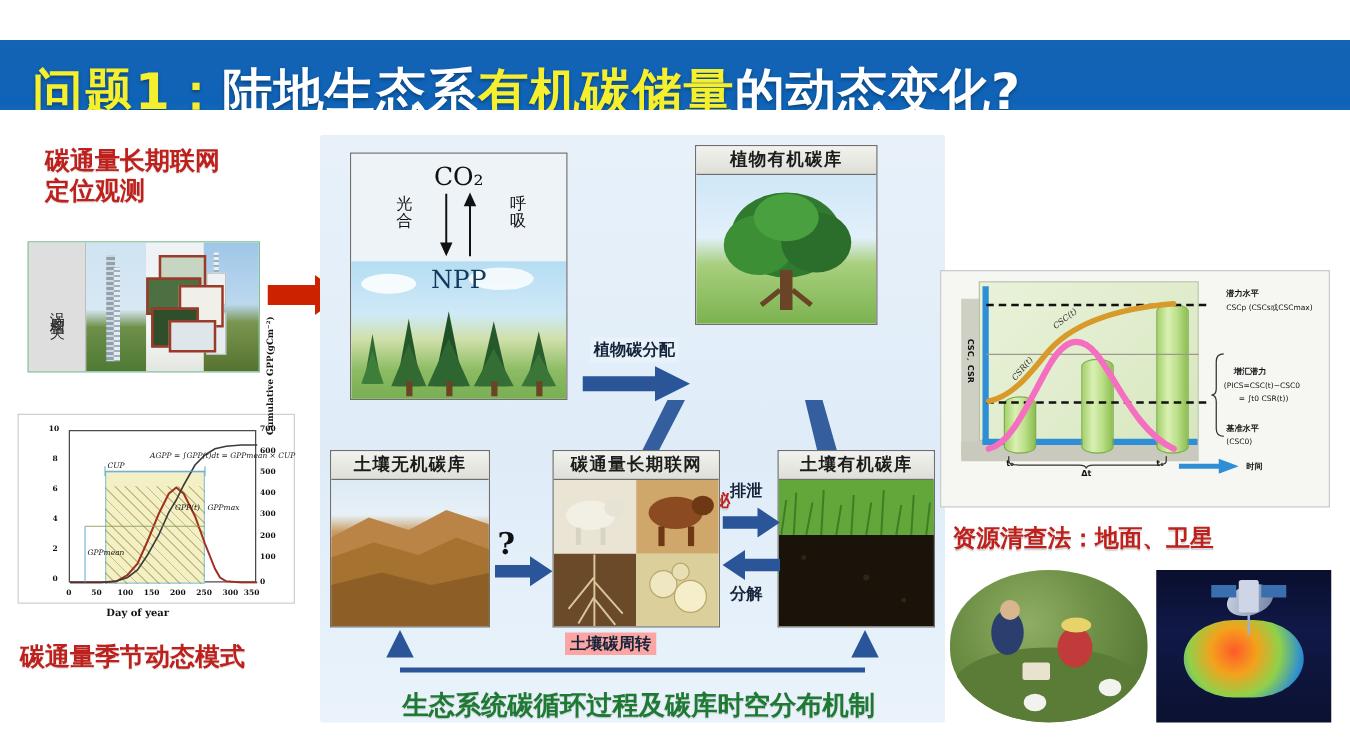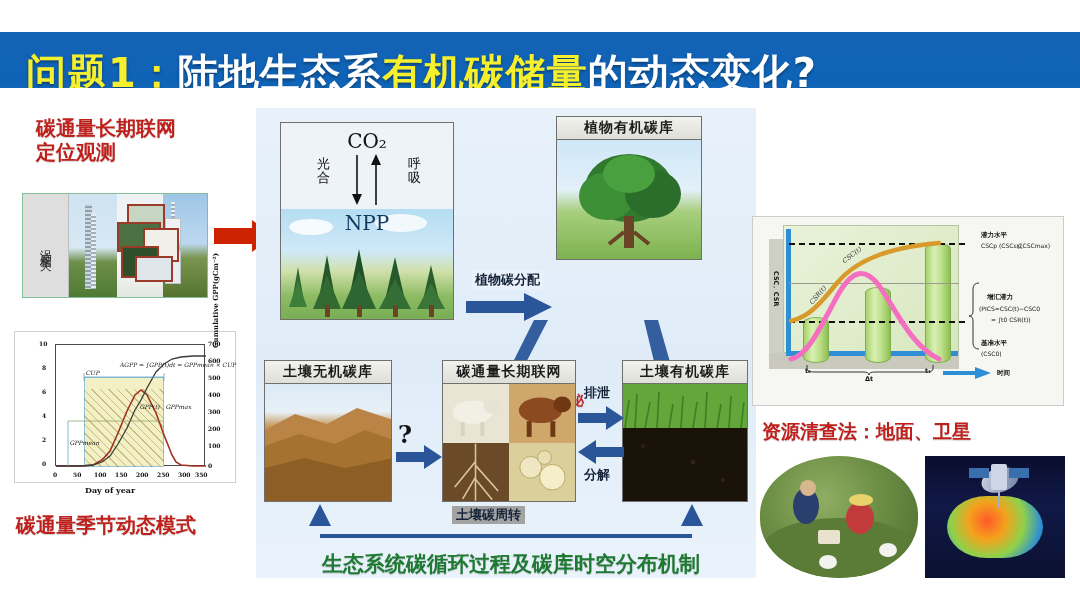--- a/index.html
+++ b/index.html
@@ -459,21 +459,21 @@
     <svg class="bluearrow" style="left:578px;top:352px;width:46px;height:24px;" viewBox="0 0 46 24">
       <polygon points="46,7 18,7 18,0 0,12 18,24 18,17 46,17" fill="#2a5699"></polygon>
     </svg>
     <div class="lbl-dark" style="left:584px;top:378px;">分解</div>
 
     <svg class="bluearrow" style="left:300px;top:416px;width:412px;height:38px;" viewBox="0 0 412 38">
       <line x1="20" y1="32" x2="392" y2="32" stroke="#2a5699" stroke-width="4"></line>
       <polygon points="20,0 9,22 31,22" fill="#2a5699"></polygon>
       <polygon points="392,0 381,22 403,22" fill="#2a5699"></polygon>
     </svg>
-    <div class="lbl-dark" style="left:452px;top:418px;background:#a3a3a3;padding:0 4px;">土壤碳周转</div>
+    <div class="lbl-dark" style="left:452px;top:418px;background:#fca5a5;padding:0 4px;">土壤碳周转</div>
 
     <div id="eco-head">生态系统碳循环过程及碳库时空分布机制</div>
 
 
     <div class="csc-panel">
       <div class="csc-3d">
         <div class="csc-left"></div>
         <div class="csc-back"></div>
         <div class="csc-floor"></div>
         <div style="position:absolute;left:17px;top:4px;width:5px;height:126px;background:#2f8fd6;"></div>

